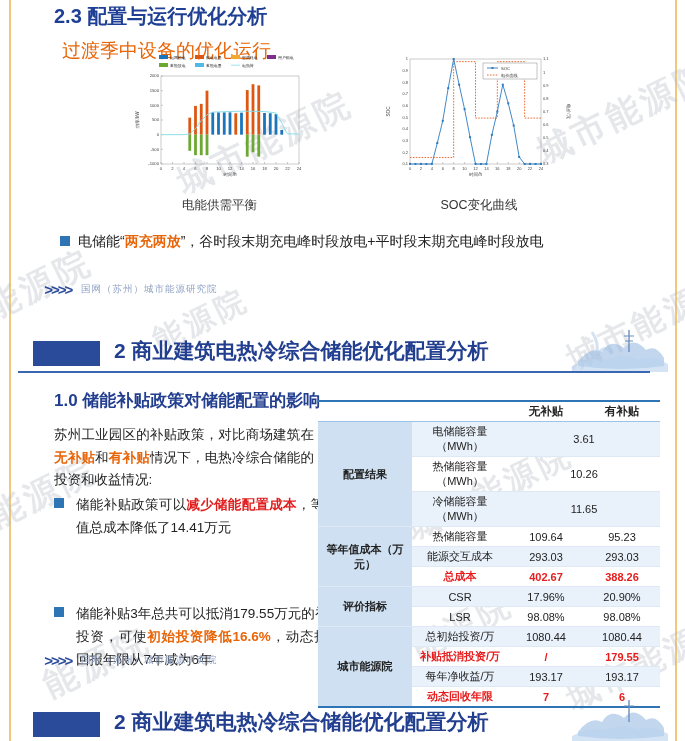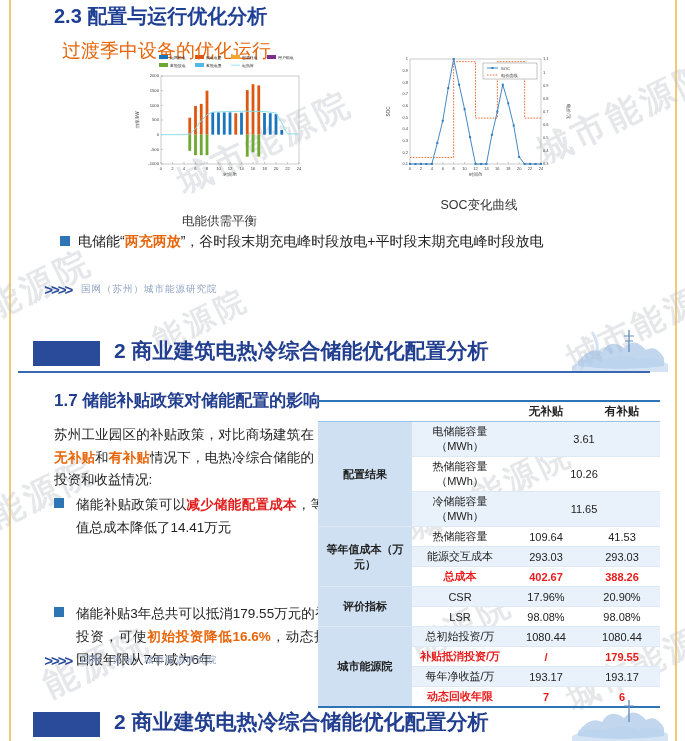--- a/index.html
+++ b/index.html
@@ -221,21 +221,21 @@
       <rect x="150.54166666666669" y="113" width="2" height="2" fill="#2e7bbf"></rect>
       <rect x="156" y="113" width="2" height="2" fill="#2e7bbf"></rect>
       <rect x="99" y="13" width="54" height="16" fill="#fff" stroke="#888" stroke-width="0.5"></rect>
       <line x1="103" y1="18" x2="114" y2="18" stroke="#2e7bbf" stroke-width="0.9"></line>
       <rect x="107.5" y="17" width="2" height="2" fill="#2e7bbf"></rect>
       <text x="117" y="19.6" font-size="4.2" text-anchor="start" fill="#333">SOC</text>
       <line x1="103" y1="25" x2="114" y2="25" stroke="#e85c20" stroke-width="0.9" stroke-dasharray="1.6 1.3"></line>
       <text x="117" y="26.6" font-size="4.2" text-anchor="start" fill="#333">电价曲线</text>
     </svg>
 
-  <div class="abs caption" style="left:131px;top:197px;width:177px;margin-top:16px;">电能供需平衡</div>
+  <div class="abs caption" style="left:131px;top:197px;width:177px;">电能供需平衡</div>
   <div class="abs caption" style="left:384px;top:197px;width:190px;">SOC变化曲线</div>
 
   <div class="abs bullet-line" style="left:60px;top:231px;width:575px;">
     <span class="sq"></span><span><span>电储能“</span><span class="hl-o">两充两放</span><span>”，谷时段末期充电峰时段放电+平时段末期充电峰时段放电</span></span>
   </div>
 
   <div class="abs footer" style="left:44px;top:281px;">
     <span class="chev">&gt;&gt;&gt;&gt;</span>
     <span class="org">国网（苏州）城市能源研究院</span>
   </div>
@@ -245,21 +245,21 @@
   <svg class="abs" style="left:572px;top:318px;" width="96" height="56" viewBox="0 0 96 56">
     <path d="M6 44 Q18 28 30 34 Q38 20 52 30 Q62 18 74 32 Q84 26 92 40 L92 48 Q50 54 6 48 Z" fill="#8fb4de" opacity="0.55"></path>
     <path d="M0 48 Q20 38 36 42 Q52 34 66 42 Q80 36 96 46 L96 54 L0 54 Z" fill="#b8d2ec" opacity="0.6"></path>
     <path d="M20 14 Q28 26 24 38 Q34 24 40 36" fill="none" stroke="#a9c6e6" stroke-width="3" opacity="0.5"></path>
     <line x1="57" y1="12" x2="57" y2="34" stroke="#6a8fbf" stroke-width="1.4"></line>
     <line x1="52" y1="18" x2="62" y2="18" stroke="#6a8fbf" stroke-width="1"></line>
     <line x1="53" y1="23" x2="61" y2="23" stroke="#6a8fbf" stroke-width="1"></line>
   </svg>
   <div class="abs hdr-line" style="left:18px;top:371px;width:632px;"></div>
 
-  <div class="abs s2-sub" style="left:54px;top:389px;">1.7 储能补贴政策对储能配置的影响</div>
+  <div class="abs s2-sub" style="left:54px;top:389px;">1.0 储能补贴政策对储能配置的影响</div>
 
   <div class="abs body-text" style="left:54px;top:424px;width:260px;"><span>苏州工业园区的补贴政策，对比商场建筑在</span><span class="hl-o">无补贴</span><span>和</span><span class="hl-o">有补贴</span><span>情况下，电热冷综合储能的投资和收益情况:</span></div>
 
   <div class="abs body-text b-item" style="left:54px;top:494px;width:262px;">
     <span class="sq"></span><span><span>储能补贴政策可以</span><span class="hl-r">减少储能配置成本</span><span>，等年值总成本降低了14.41万元</span></span>
   </div>
   <div class="abs body-text b-item" style="left:54px;top:558px;width:266px;">
     <span class="sq"></span><span><span>储能补贴3年总共可以抵消179.55万元的初始投资，可使</span><span class="hl-o">初始投资降低16.6%</span><span>，动态投资回报年限从7年减为6年</span></span>
   </div>
 
@@ -283,21 +283,21 @@
           <td class="dat" colspan="2">10.26</td>
         </tr>
         <tr class="shade">
           <td class="dat">冷储能容量（MWh）</td>
           <td class="dat" colspan="2">11.65</td>
         </tr>
         <tr>
           <td class="grp" rowspan="3">等年值成本（万元）</td>
           <td class="dat">热储能容量</td>
           <td class="dat">109.64</td>
-          <td class="dat">41.53</td>
+          <td class="dat">95.23</td>
         </tr>
         <tr class="shade">
           <td class="dat">能源交互成本</td>
           <td class="dat">293.03</td>
           <td class="dat">293.03</td>
         </tr>
         <tr>
           <td class="dat red">总成本</td>
           <td class="dat red">402.67</td>
           <td class="dat red">388.26</td>

